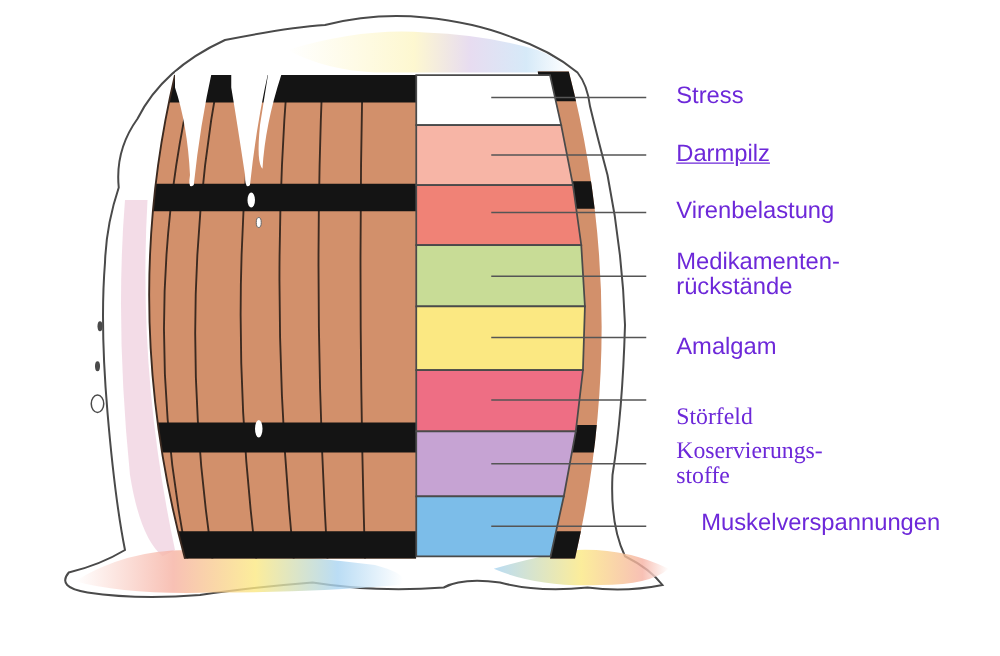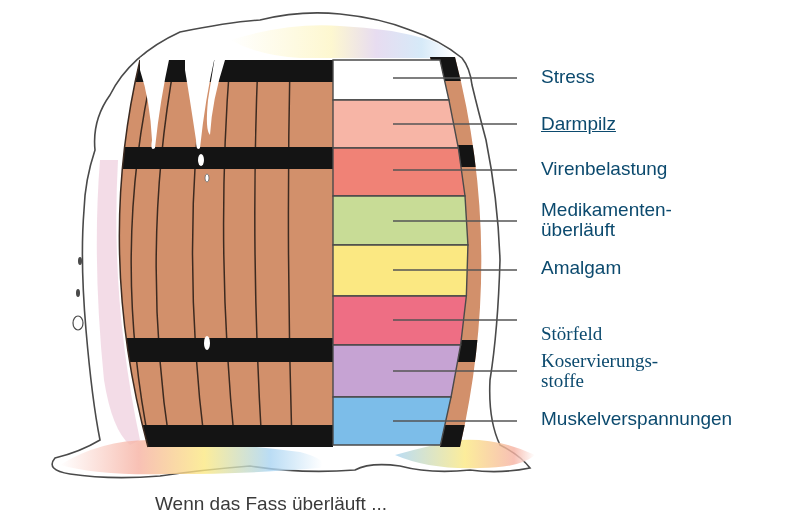--- a/index.html
+++ b/index.html
@@ -1,19 +1,19 @@
 <!DOCTYPE html>
 <html><head>
   <meta charset="utf-8">
   <style>
     html, body { margin: 0; padding: 0; background: #ffffff; }
     body { width: 800px; height: 525px; position: relative; overflow: hidden;
            font-family: "Liberation Sans", "DejaVu Sans", sans-serif; }
     #stage { position: absolute; left: 0; top: 0; width: 800px; height: 525px; }
-    .label { position: absolute; left: 541px; font-size: 19px; line-height: 20px; color: #0c4a6e; white-space: nowrap; }
+    .label { position: absolute; left: 541px; font-size: 19px; line-height: 20px; color: #6d28d9; white-space: nowrap; }
     .caption { position: absolute; left: 155px; top: 493px; font-size: 19px; color: #3a3a3a; }
   </style>
 </head>
 <body>
 
 <div id="stage">
   <svg id="barrel-svg" width="800" height="525" viewBox="0 0 800 525" xmlns="http://www.w3.org/2000/svg">
     <defs>
       <linearGradient id="foamTop" x1="0" y1="0" x2="1" y2="0">
         <stop offset="0" stop-color="#ffffff"></stop>
@@ -109,22 +109,21 @@
         <line x1="393" y1="371" x2="517" y2="371" stroke="#555" stroke-width="1.3"></line>
         <line x1="393" y1="421" x2="517" y2="421" stroke="#555" stroke-width="1.3"></line>
       </g>
   </svg>
 
   <div id="labels">
       <div class="label" style="top: 67px; white-space: pre;">Stress</div>
       <div class="label" style="top: 114px; white-space: pre; text-decoration: underline;">Darmpilz</div>
       <div class="label" style="top: 159px; white-space: pre;">Virenbelastung</div>
       <div class="label" style="top: 200px; white-space: pre;">Medikamenten-
-überläuft</div>
-      <div class="label" style="top: 258px; white-space: pre;">Amalgam</div>
+rückstände</div>
+      <div class="label" style="top: 268px; white-space: pre;">Amalgam</div>
       <div class="label" style="top: 324px; white-space: pre; font-family: Liberation Serif, serif;">Störfeld</div>
       <div class="label" style="top: 351px; white-space: pre; font-family: Liberation Serif, serif;">Koservierungs-
 stoffe</div>
-      <div class="label" style="top: 409px; white-space: pre;">Muskelverspannungen</div>
+      <div class="label" style="top: 409px; white-space: pre; margin-left: 20px;">Muskelverspannungen</div>
     </div>
 
-  <div class="caption">Wenn das Fass überläuft ...</div>
 </div>
 
 </body></html>

